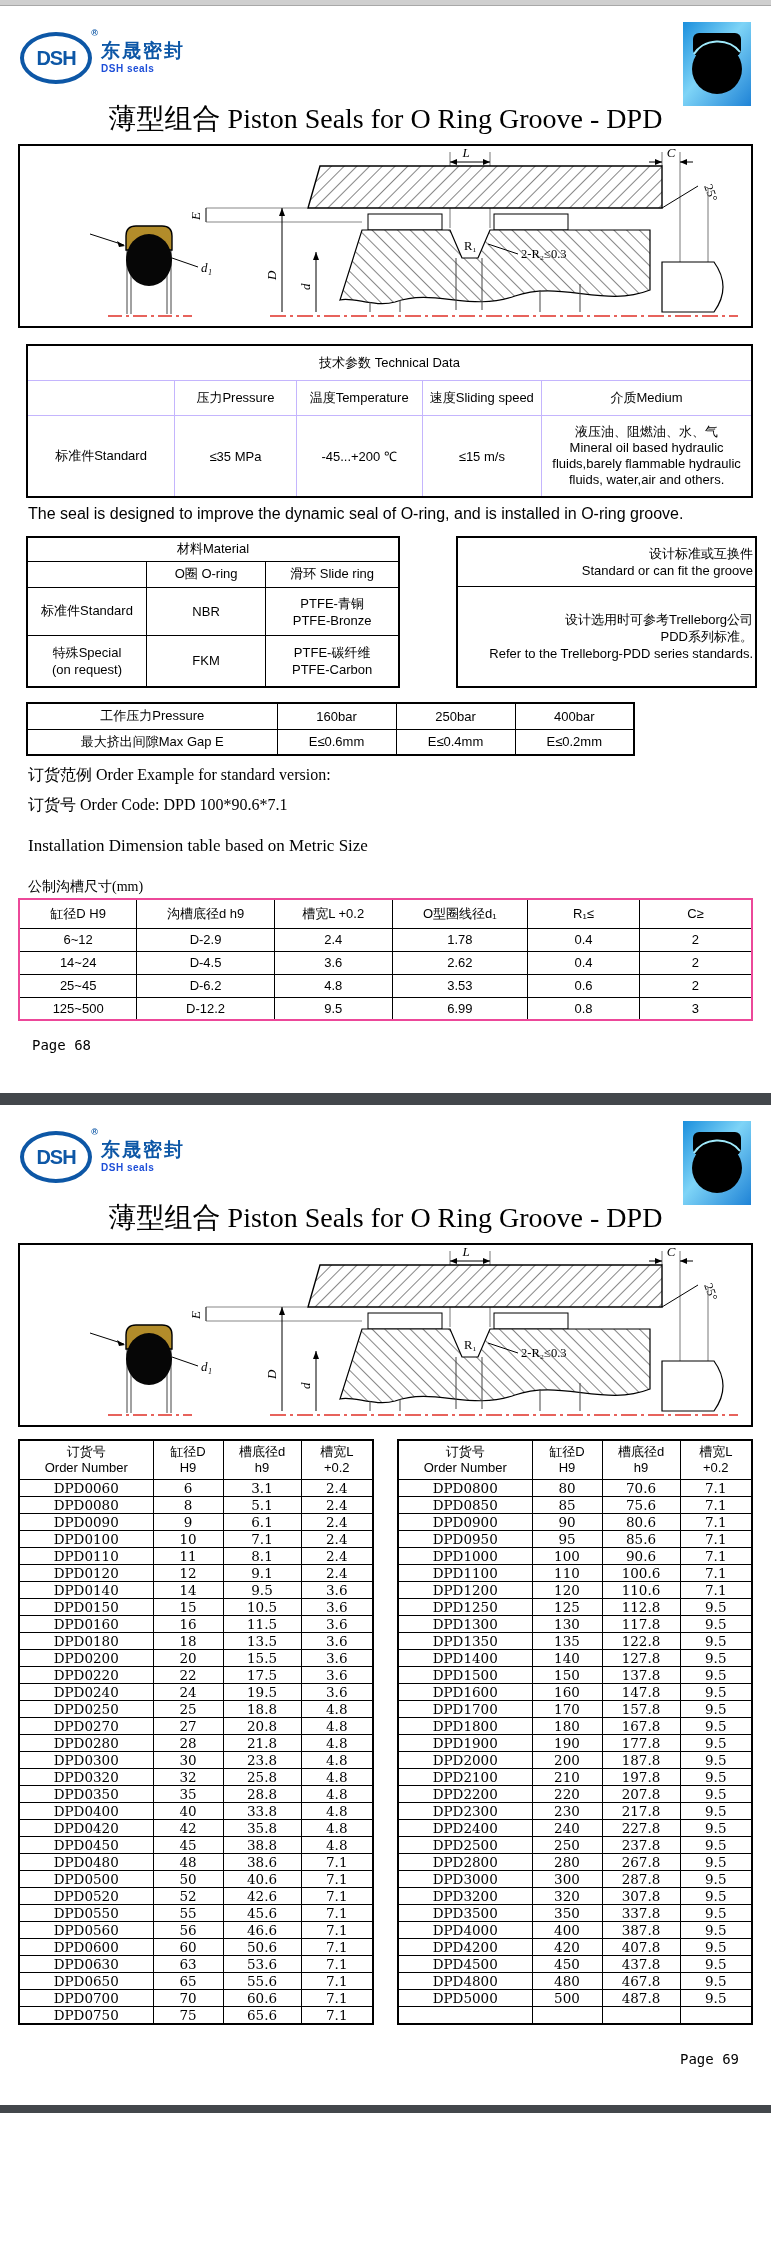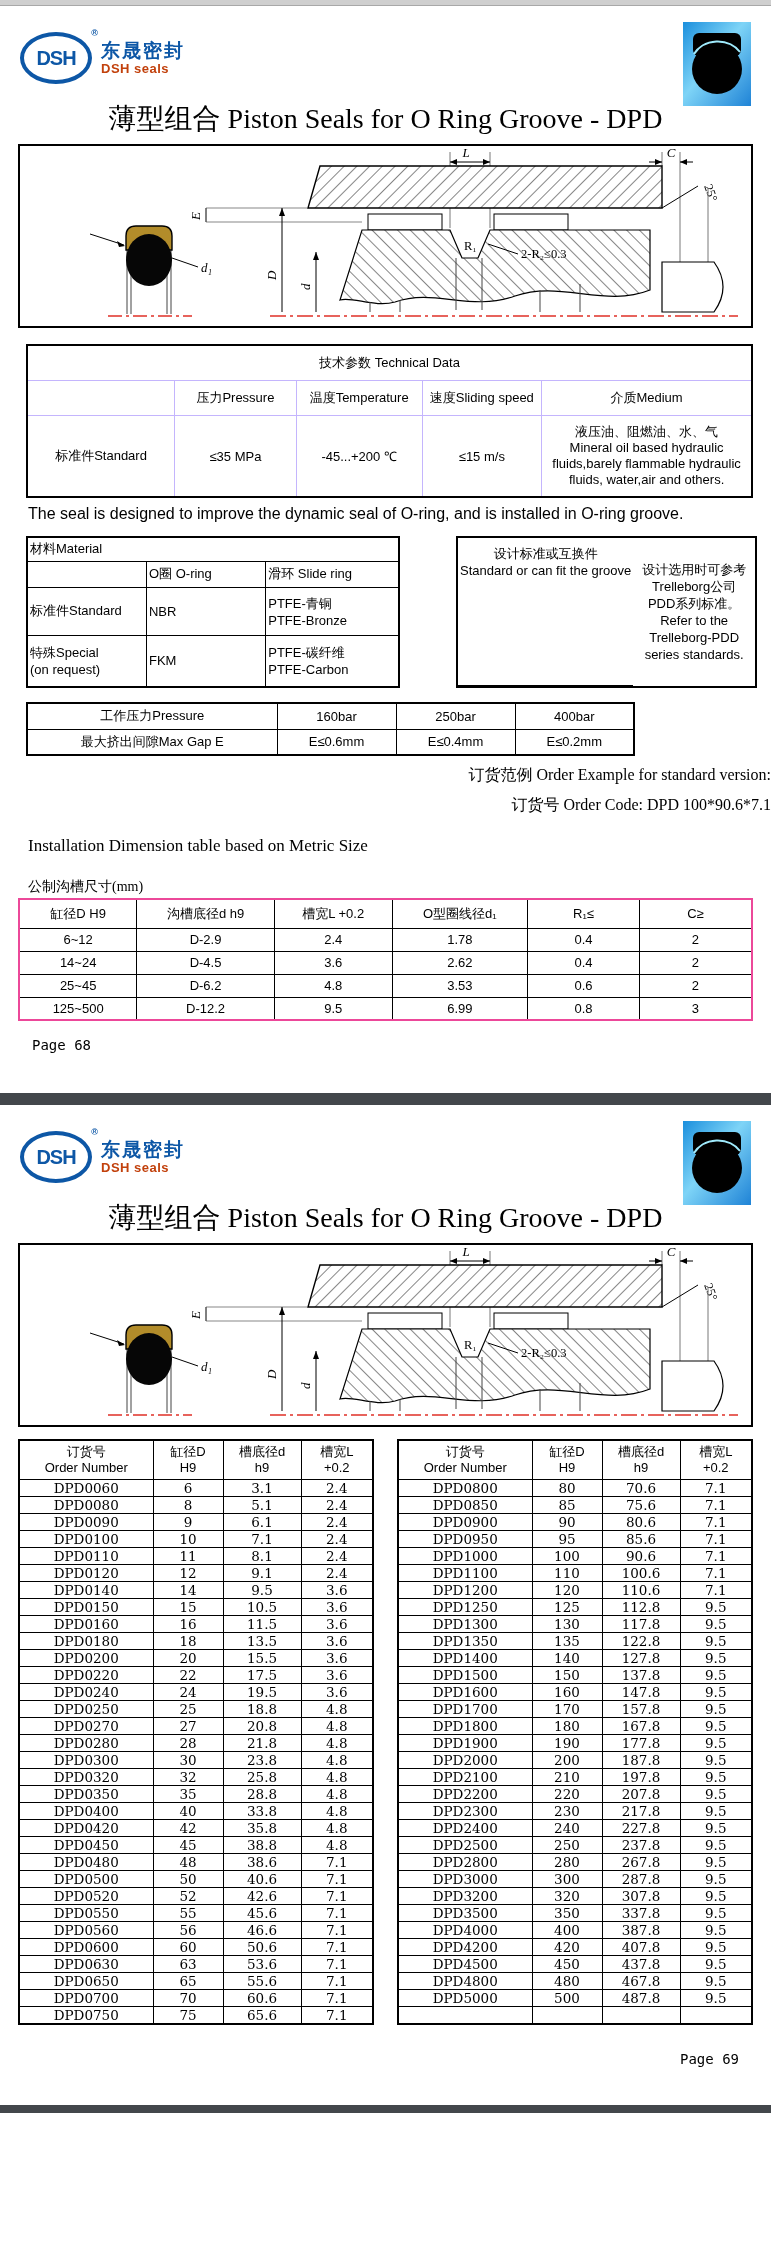--- a/index.html
+++ b/index.html
@@ -8,21 +8,21 @@
   .bottom-strip{height:8px;background:#43474b;}
   .page-divider{height:12px;background:#43474b;}
   .page{position:relative;overflow:hidden;}
 
   
   .page-header{display:flex;justify-content:space-between;align-items:flex-start;padding:16px 20px 0 20px;height:94px;box-sizing:border-box;}
   .logo{display:flex;align-items:center;gap:9px;margin-top:10px;}
   .logo-ellipse{position:relative;width:64px;height:44px;border:4px solid #0d57a6;border-radius:50%;display:flex;align-items:center;justify-content:center;font-weight:bold;font-size:20px;color:#0d57a6;letter-spacing:-1px;}
   .logo-reg{position:absolute;top:-8px;right:-9px;font-size:9px;color:#0d57a6;}
   .logo-cn{font-size:19px;font-weight:bold;color:#0d57a6;letter-spacing:2px;line-height:20px;}
-  .logo-en{font-size:13px;font-weight:bold;color:#c2410c;letter-spacing:.5px;line-height:15px;}
+  .logo-en{font-size:10px;font-weight:bold;color:#1d4ed8;letter-spacing:.5px;line-height:15px;}
   .product-icon{width:68px;height:84px;display:block;}
 
   .title{text-align:center;font-family:"Liberation Serif",serif;font-weight:normal;font-size:28px;margin:0 0 6px 0;}
 
   .drawing-box{margin:0 18px;border:2px solid #000;height:180px;}
   .drawing-box svg{display:block;}
   .dim-text{font-family:"Liberation Serif",serif;font-style:italic;font-size:13px;}
   .ann-text{font-family:"Liberation Serif",serif;font-size:12.5px;}
 
   table{border-collapse:collapse;}
@@ -33,33 +33,33 @@
   .tech-table .tt-title{height:24px;}
   .tech-table .tt-head td{height:30px;}
   .tech-table .tt-data td{height:74px;}
   .medium-cell div{line-height:16px;}
 
   .desc{margin:10px 0 0 28px;font-size:13.5px;}
   .desc.en{margin-top:7px;font-size:16px;}
 
   .mat-wrap{display:flex;margin:13px 0 0 26px;gap:56px;align-items:stretch;}
   .mat-table{width:374px;font-size:13px;border:2px solid #000;}
-  .mat-table td{border:1px solid #000;text-align:left;padding:2px;}
+  .mat-table td{border:1px solid #000;text-align:center;padding:2px;}
   .mat-table .m-title{height:24px;}
   .mat-table .m-head td{height:26px;}
   .mat-table .m-r1 td{height:48px;}
   .mat-table .m-r2 td{height:52px;}
-  .std-box{width:297px;border:2px solid #000;text-align:center;font-size:13px;display:flex;flex-direction:row;}
+  .std-box{width:297px;border:2px solid #000;text-align:right;font-size:13px;display:flex;flex-direction:column;}
   .std-top{border-bottom:1px solid #000;padding:7px 2px;line-height:17px;}
   .std-body{flex:1;display:flex;flex-direction:column;justify-content:center;padding:6px 2px;line-height:17px;}
 
   .pressure-table{margin:14px 0 0 26px;border:2px solid #000;font-size:13px;}
   .pressure-table td{border:1px solid #000;text-align:center;height:26px;padding:0 6px;}
 
-  .order-example p{font-family:"Liberation Serif",serif;font-size:16px;margin:9px 0 0 28px;text-align:right;}
+  .order-example p{font-family:"Liberation Serif",serif;font-size:16px;margin:9px 0 0 28px;}
   .metric-note{font-family:"Liberation Serif",serif;font-size:17px;margin:20px 0 0 28px;}
   .metric-caption{font-family:"Liberation Serif",serif;font-size:14px;margin:22px 0 2px 28px;}
   .metric-table{margin:0 18px;width:735px;border:2px solid #ec4899;font-size:13px;}
   .metric-table th{border:1px solid #000;font-weight:normal;height:29px;text-align:center;}
   .metric-table td{border:1px solid #000;height:23px;text-align:center;}
 
   .pageno{font-family:"DejaVu Sans Mono",monospace;font-size:14px;margin:16px 32px 0;}
   .pageno.left{margin-bottom:40px;}
   .pageno.right{text-align:right;margin-top:26px;}
   .p69-pad{height:38px;}

